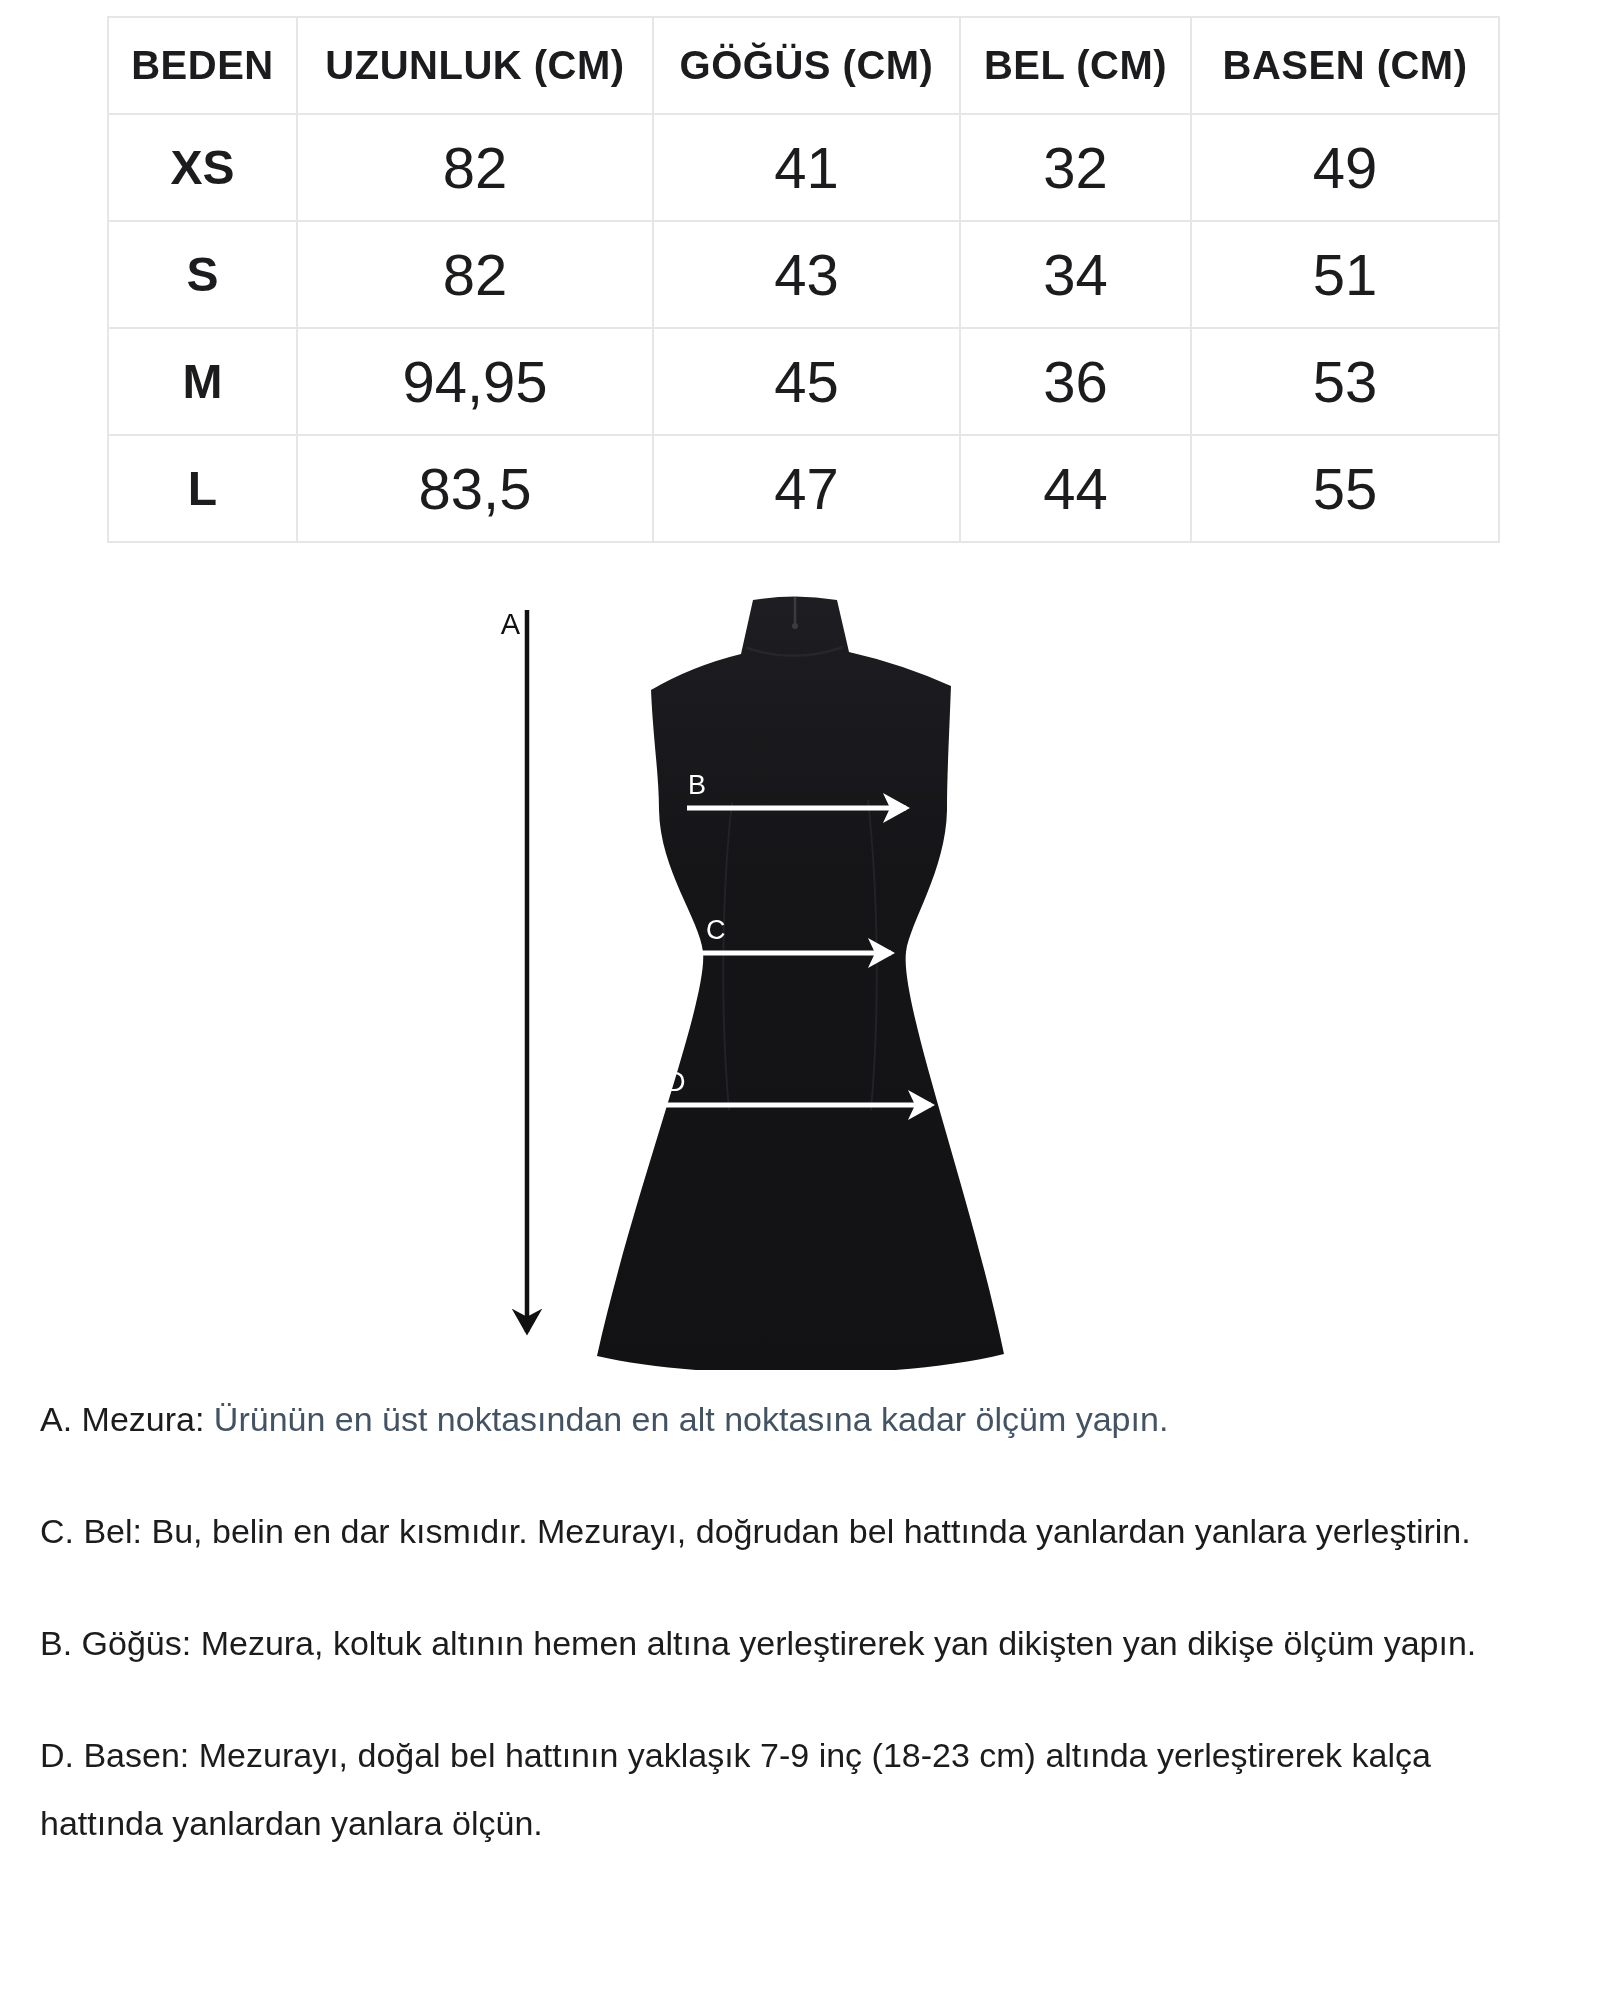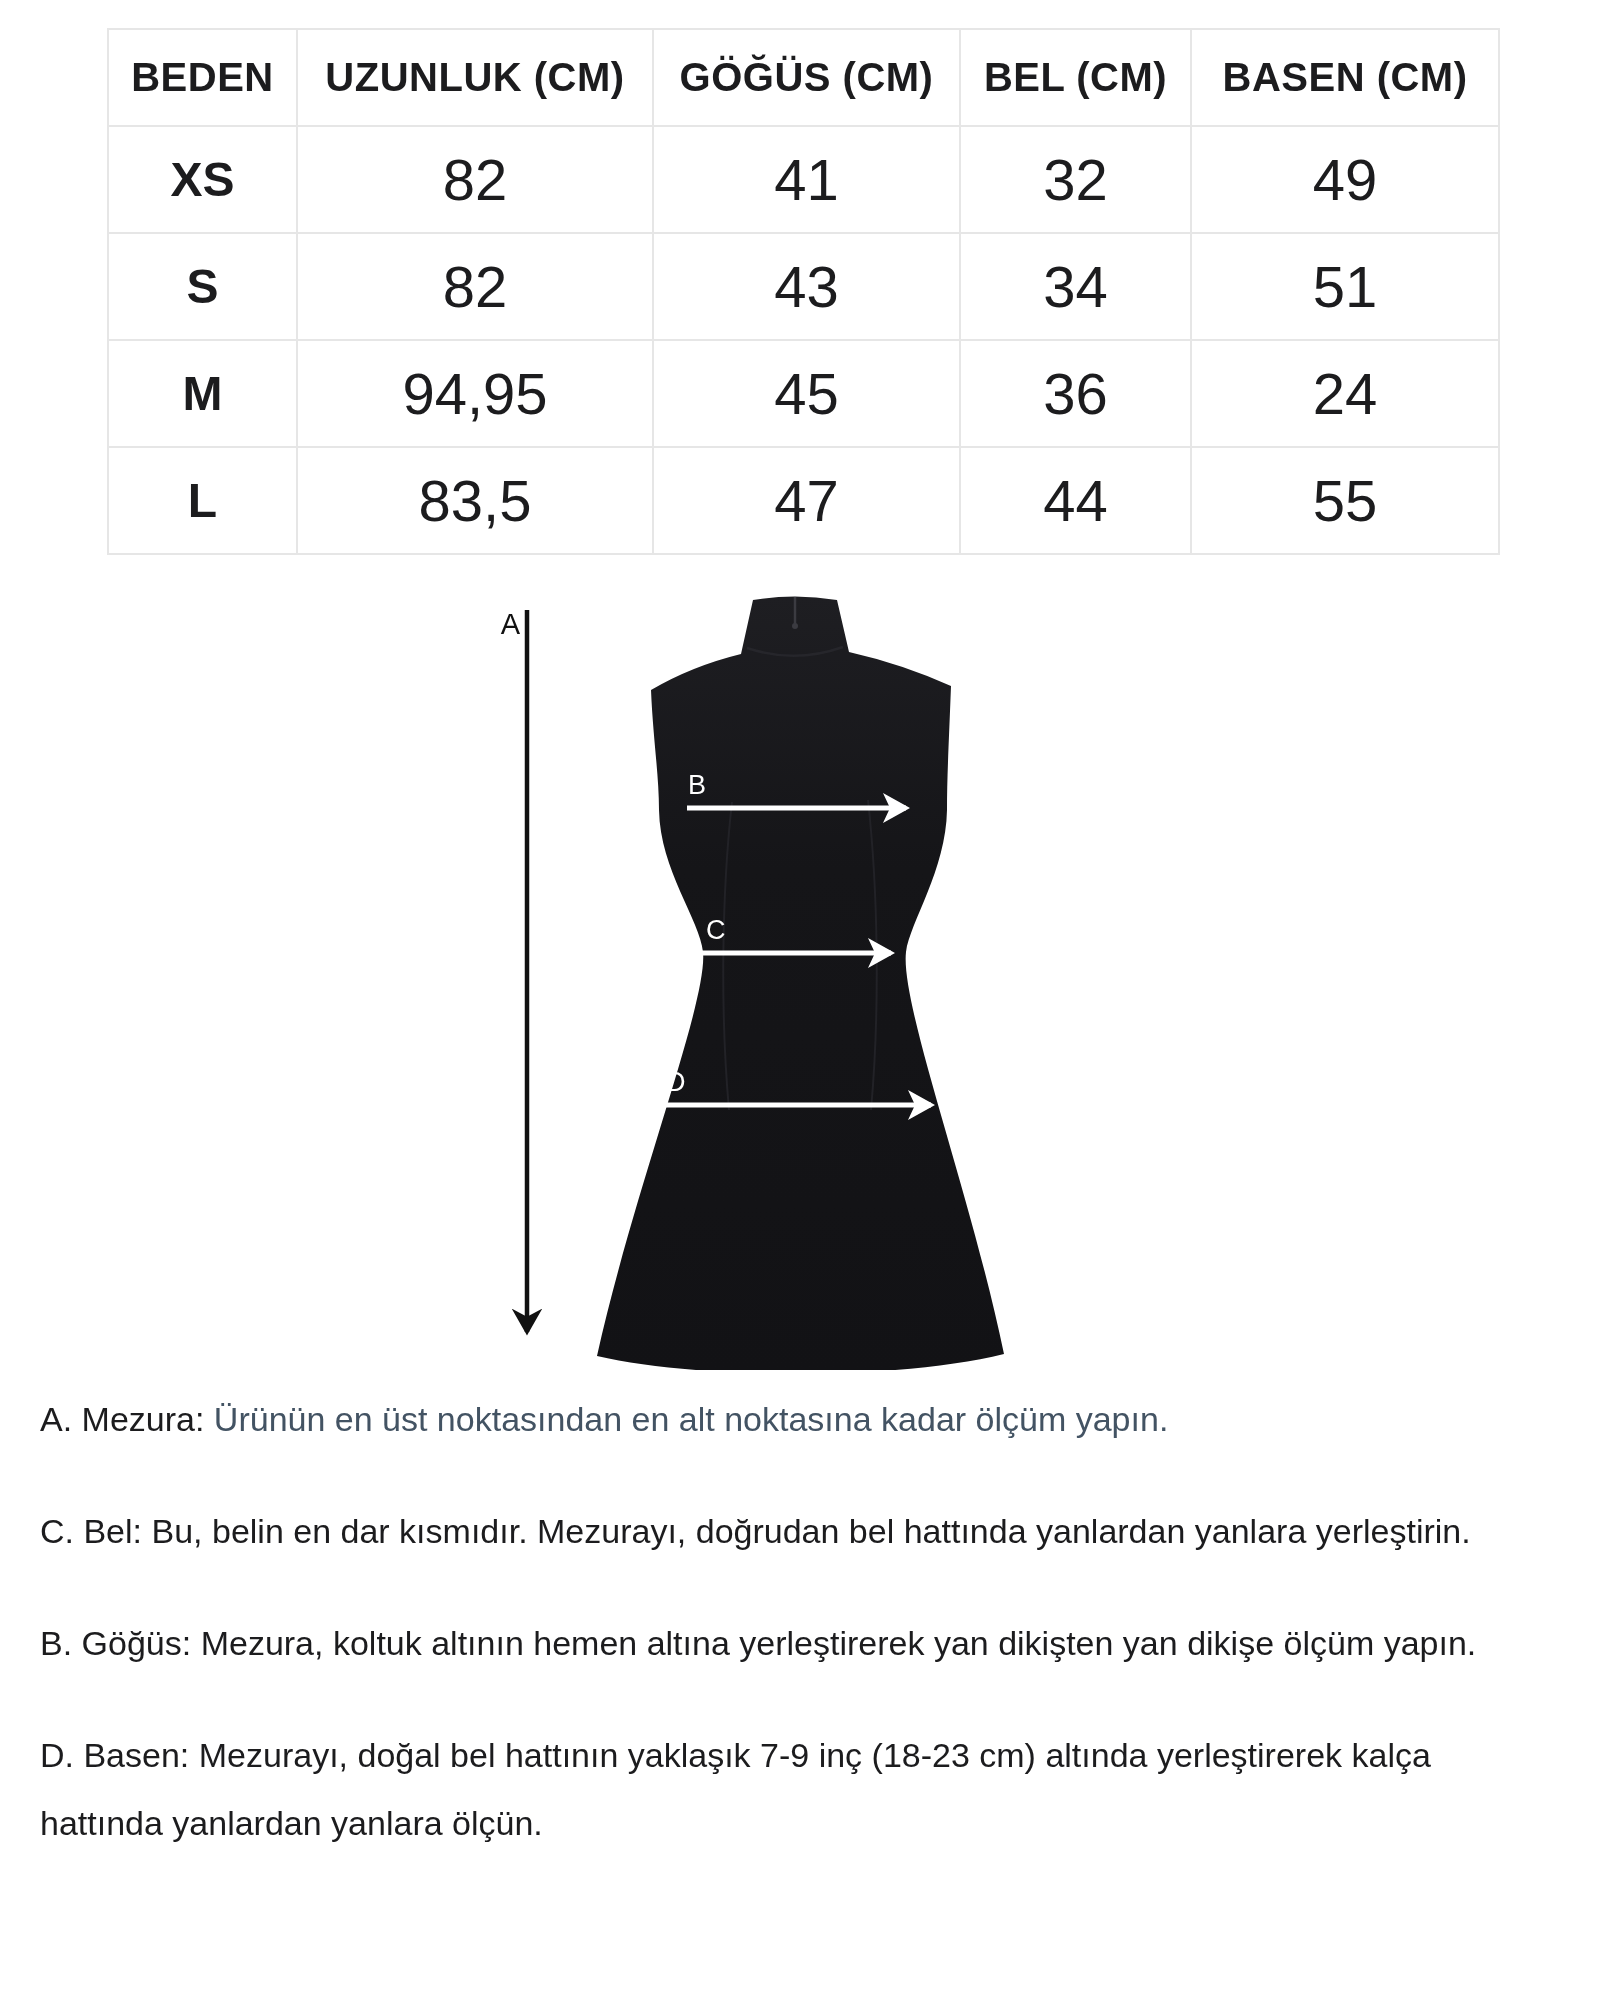--- a/index.html
+++ b/index.html
@@ -8,21 +8,21 @@
     --highlight-text:#435363;
     --dress-dark:#17171a;
     --arrow-white:#ffffff;
   }
   *{margin:0;padding:0;box-sizing:border-box;}
   html,body{width:1600px;height:2000px;background:#ffffff;overflow:hidden;}
   body{font-family:"Liberation Sans","DejaVu Sans",sans-serif;color:var(--text-black);position:relative;}
 
   
   .size-table{
-    position:absolute;left:107px;top:28px;width:1391px;
+    position:absolute;left:107px;top:16px;width:1391px;
     border-collapse:collapse;table-layout:fixed;background:#fff;
   }
   .size-table col.c0{width:189px;}
   .size-table col.c1{width:356px;}
   .size-table col.c2{width:307px;}
   .size-table col.c3{width:231px;}
   .size-table col.c4{width:308px;}
   .size-table th,.size-table td{
     border:2px solid var(--table-border);
     text-align:center;vertical-align:middle;
@@ -82,21 +82,21 @@
         <td>82</td>
         <td>43</td>
         <td>34</td>
         <td>51</td>
       </tr>
       <tr>
         <td class="size-cell">M</td>
         <td>94,95</td>
         <td>45</td>
         <td>36</td>
-        <td>24</td>
+        <td>53</td>
       </tr>
       <tr>
         <td class="size-cell">L</td>
         <td>83,5</td>
         <td>47</td>
         <td>44</td>
         <td>55</td>
       </tr>
     </tbody>
   </table>

